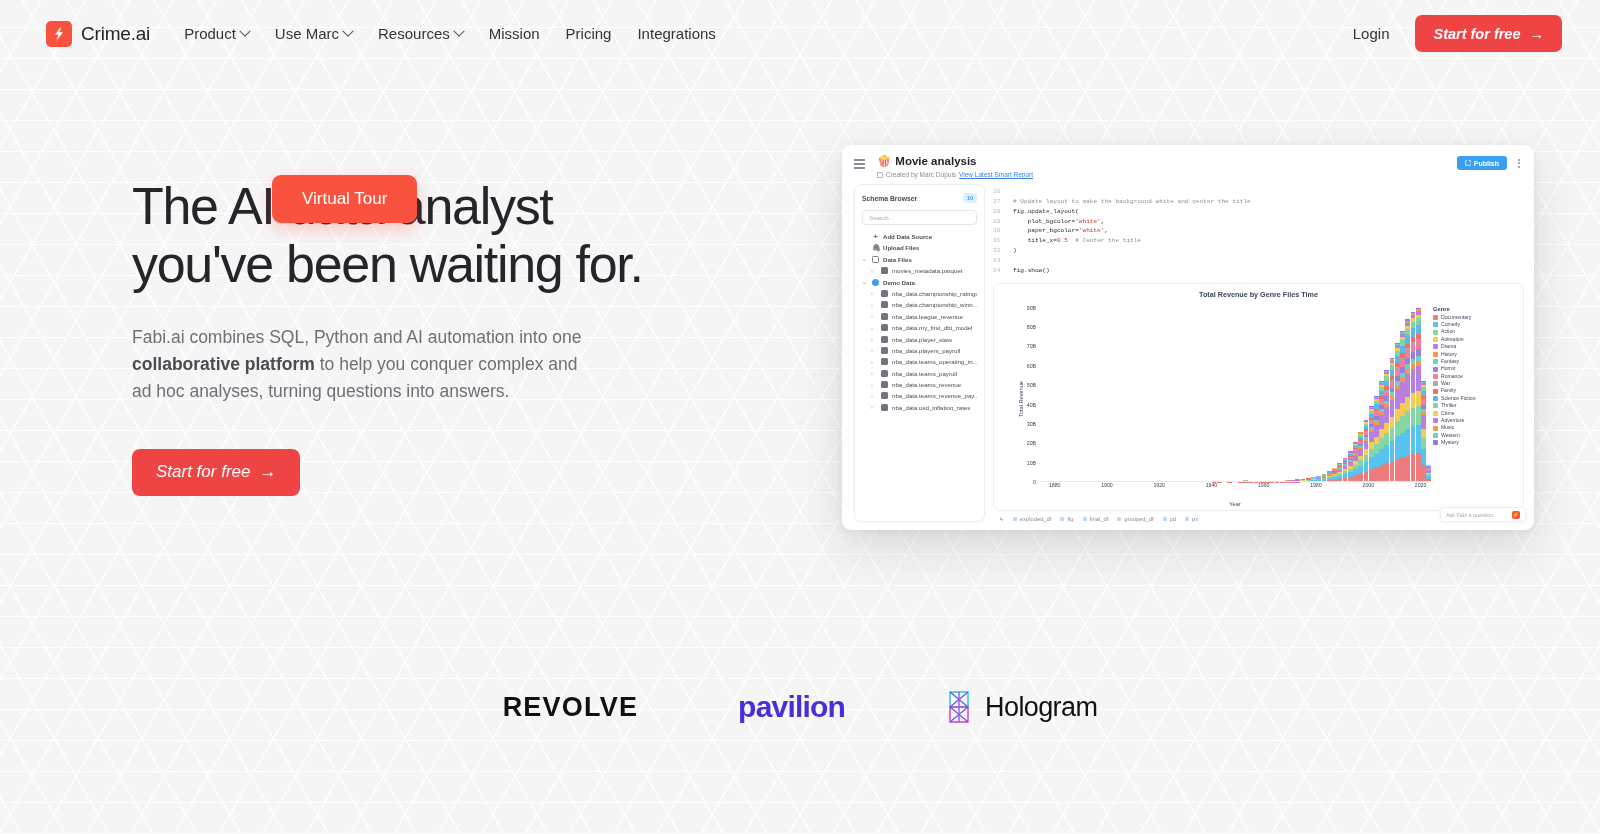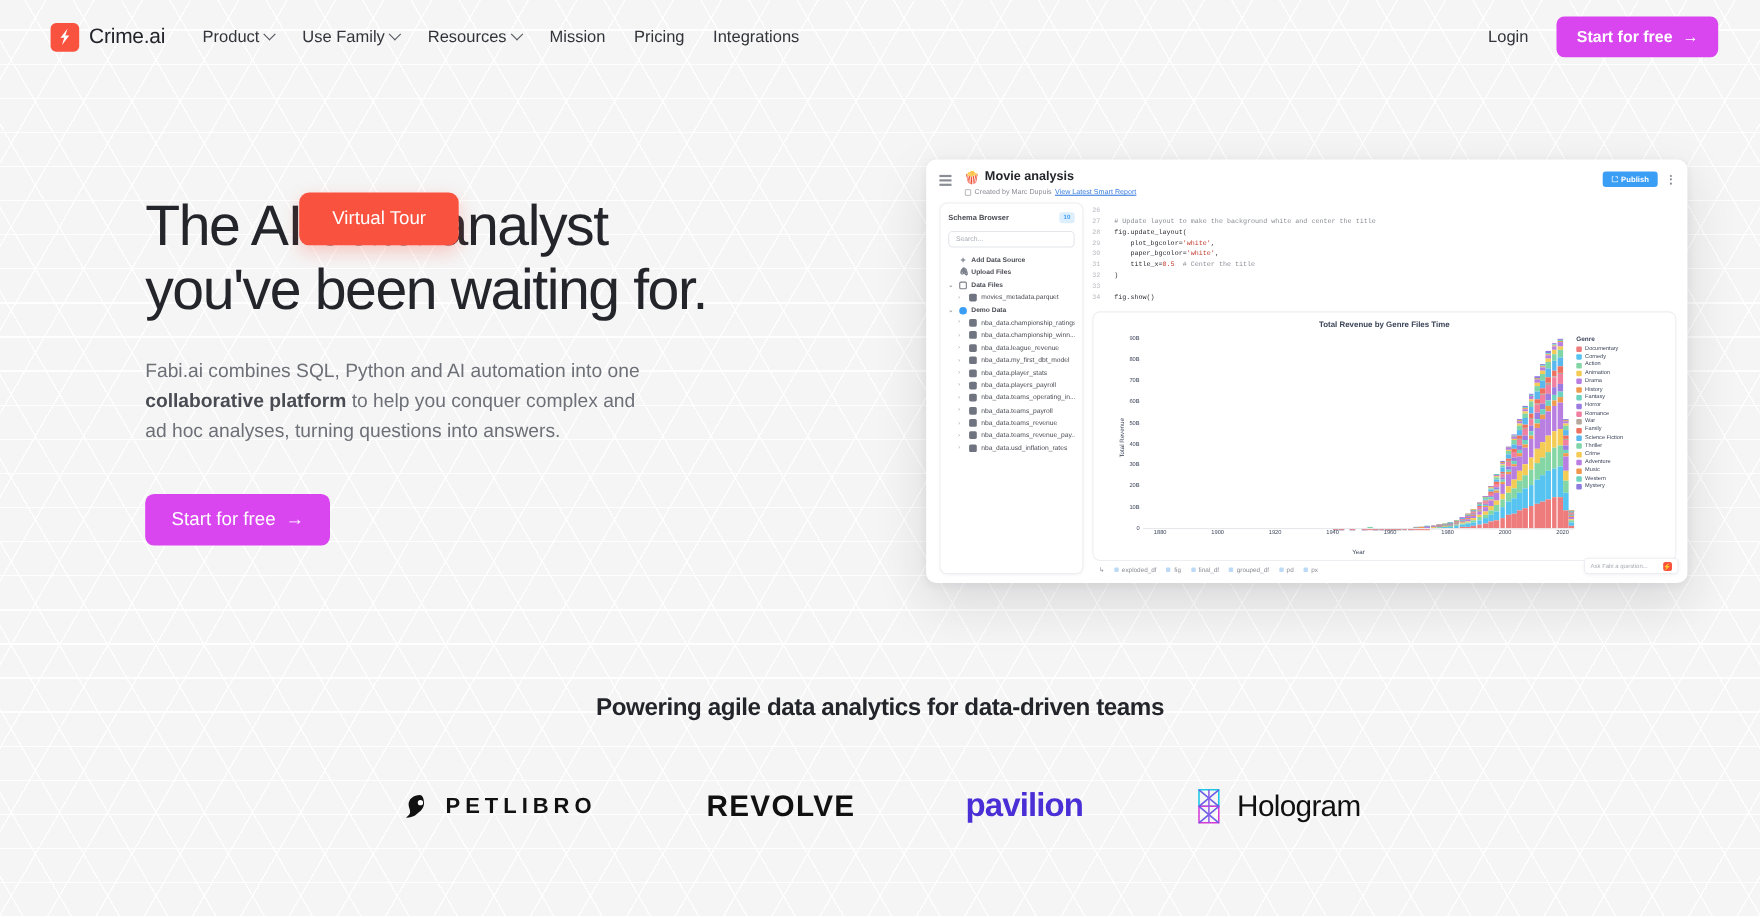--- a/index.html
+++ b/index.html
@@ -42,21 +42,21 @@
     cursor: pointer; white-space: nowrap;
   }
   .chev { width: 8px; height: 8px; border-right: 1.6px solid #55575e; border-bottom: 1.6px solid #55575e;
           transform: rotate(45deg) translate(-2px,-2px); display: inline-block; }
   .nav-right { margin-left: auto; display: flex; align-items: center; gap: 26px; }
   .login { font-size: 15px; color: #32343a; cursor: pointer; }
   .btn {
     border: none; border-radius: 7px; font-family: inherit; cursor: pointer;
     display: inline-flex; align-items: center; justify-content: center; gap: 9px;
   }
-  .btn-red { background: #d946ef; color: #fff; }
+  .btn-red { background: #ef4444; color: #fff; font-style: italic; }
   .btn-blue { background: #3b9ef5; color: #fff; }
   .nav-cta { height: 37px; padding: 0 18px; font-size: 14.5px; font-weight: 600; }
 
   
   .hero { display: flex; padding: 58px 0 0 0; }
   .hero-left { width: 700px; padding-left: 132px; padding-top: 52px; }
   h1.headline {
     font-size: 52px; line-height: 1.12; font-weight: 400; letter-spacing: -1.3px; color: #23252b;
   }
   .subhead {
@@ -186,21 +186,21 @@
         </svg>
       </div>
       <span class="brand-name">Crime.ai</span>
     </div>
     <div class="nav-links">
       <div class="nav-link">
         <span>Product</span>
         <i class="chev"></i>
       </div>
       <div class="nav-link">
-        <span>Use Family</span>
+        <span>Use Marc</span>
         <i class="chev"></i>
       </div>
       <div class="nav-link">
         <span>Resources</span>
         <i class="chev"></i>
       </div>
       <div class="nav-link">Mission</div>
       <div class="nav-link">Pricing</div>
       <div class="nav-link">Integrations</div>
     </div>
@@ -1398,29 +1398,21 @@
 
     <div class="ask">
       <span>Ask Fabi a question...</span>
       <span class="sp">⚡</span>
     </div>
   </div>
 
   <button class="virtual-tour">Virtual Tour</button>
 
   <section class="logos-section">
-    <h2 class="logos-title">Powering agile data analytics for data-driven teams</h2>
     <div class="logos-row">
-      <div class="logo">
-        <svg width="30" height="30" viewBox="0 0 32 32" aria-hidden="true">
-          <path d="M20 5c-6 0-11 4-11 9 0 3 1.5 5 1.5 7.5 0 2.5-2 3.5-4 5.5 4 0 8-1 10.5-3.5C20 21 24 18 24 13c0-4-1.5-8-4-8z" fill="#111"></path>
-          <circle cx="20.5" cy="12.5" r="2.6" fill="#fff"></circle>
-        </svg>
-        <span class="logo-petlibro-text">PETLIBRO</span>
-      </div>
       <div class="logo">
         <span class="logo-revolve-text">REVOLVE</span>
       </div>
       <div class="logo">
         <span class="logo-pavilion-text">pavilion</span>
       </div>
       <div class="logo">
         <svg width="28" height="34" viewBox="0 0 28 34" aria-hidden="true">
           <g fill="none" stroke-width="1.4">
             <path d="M5 2 L23 2 L23 17 L5 17 Z" stroke="#19c6e6"></path>

